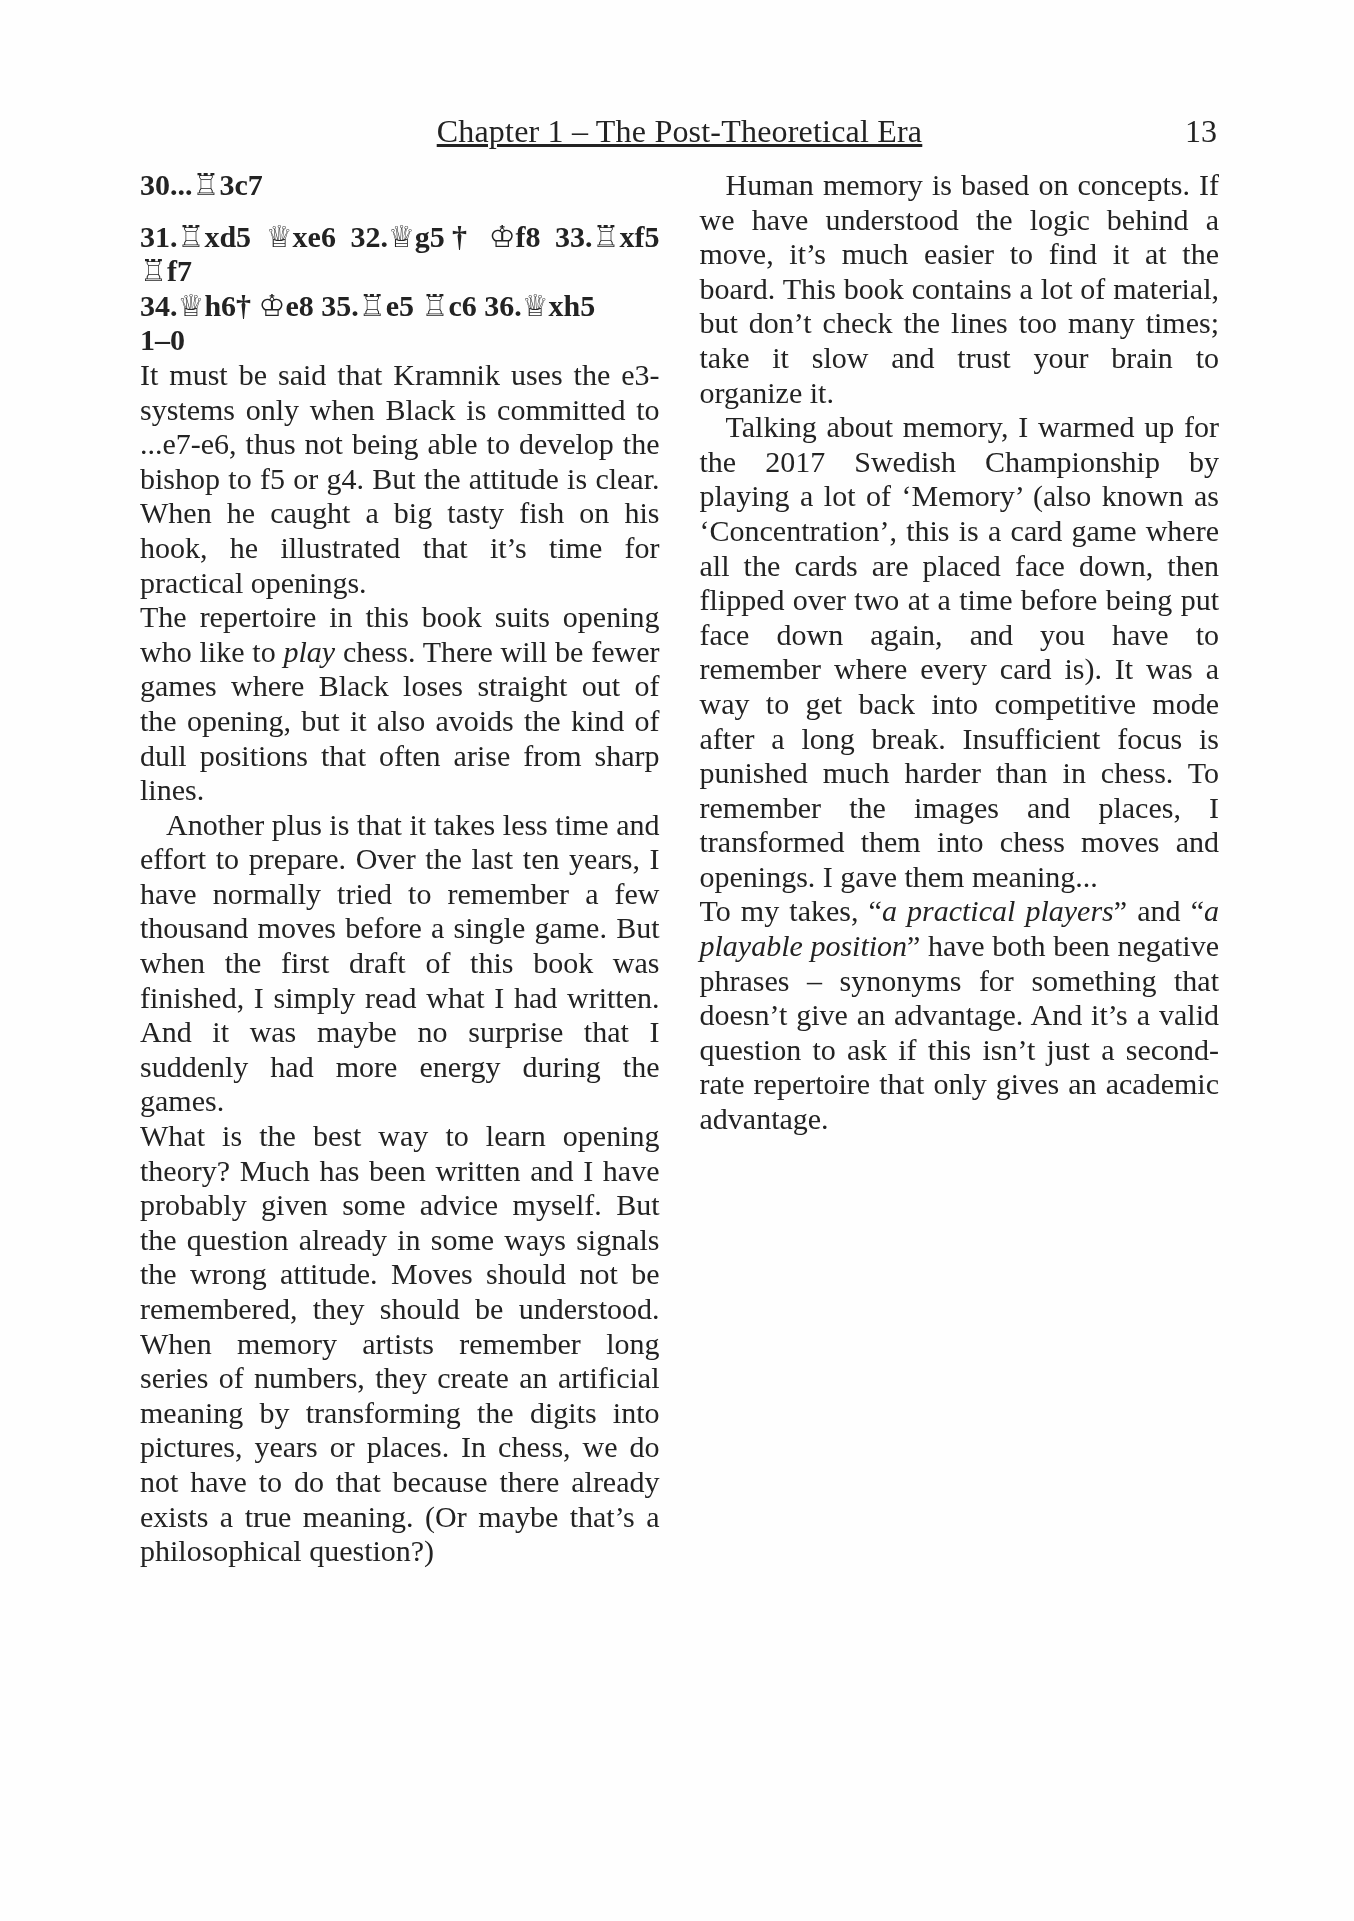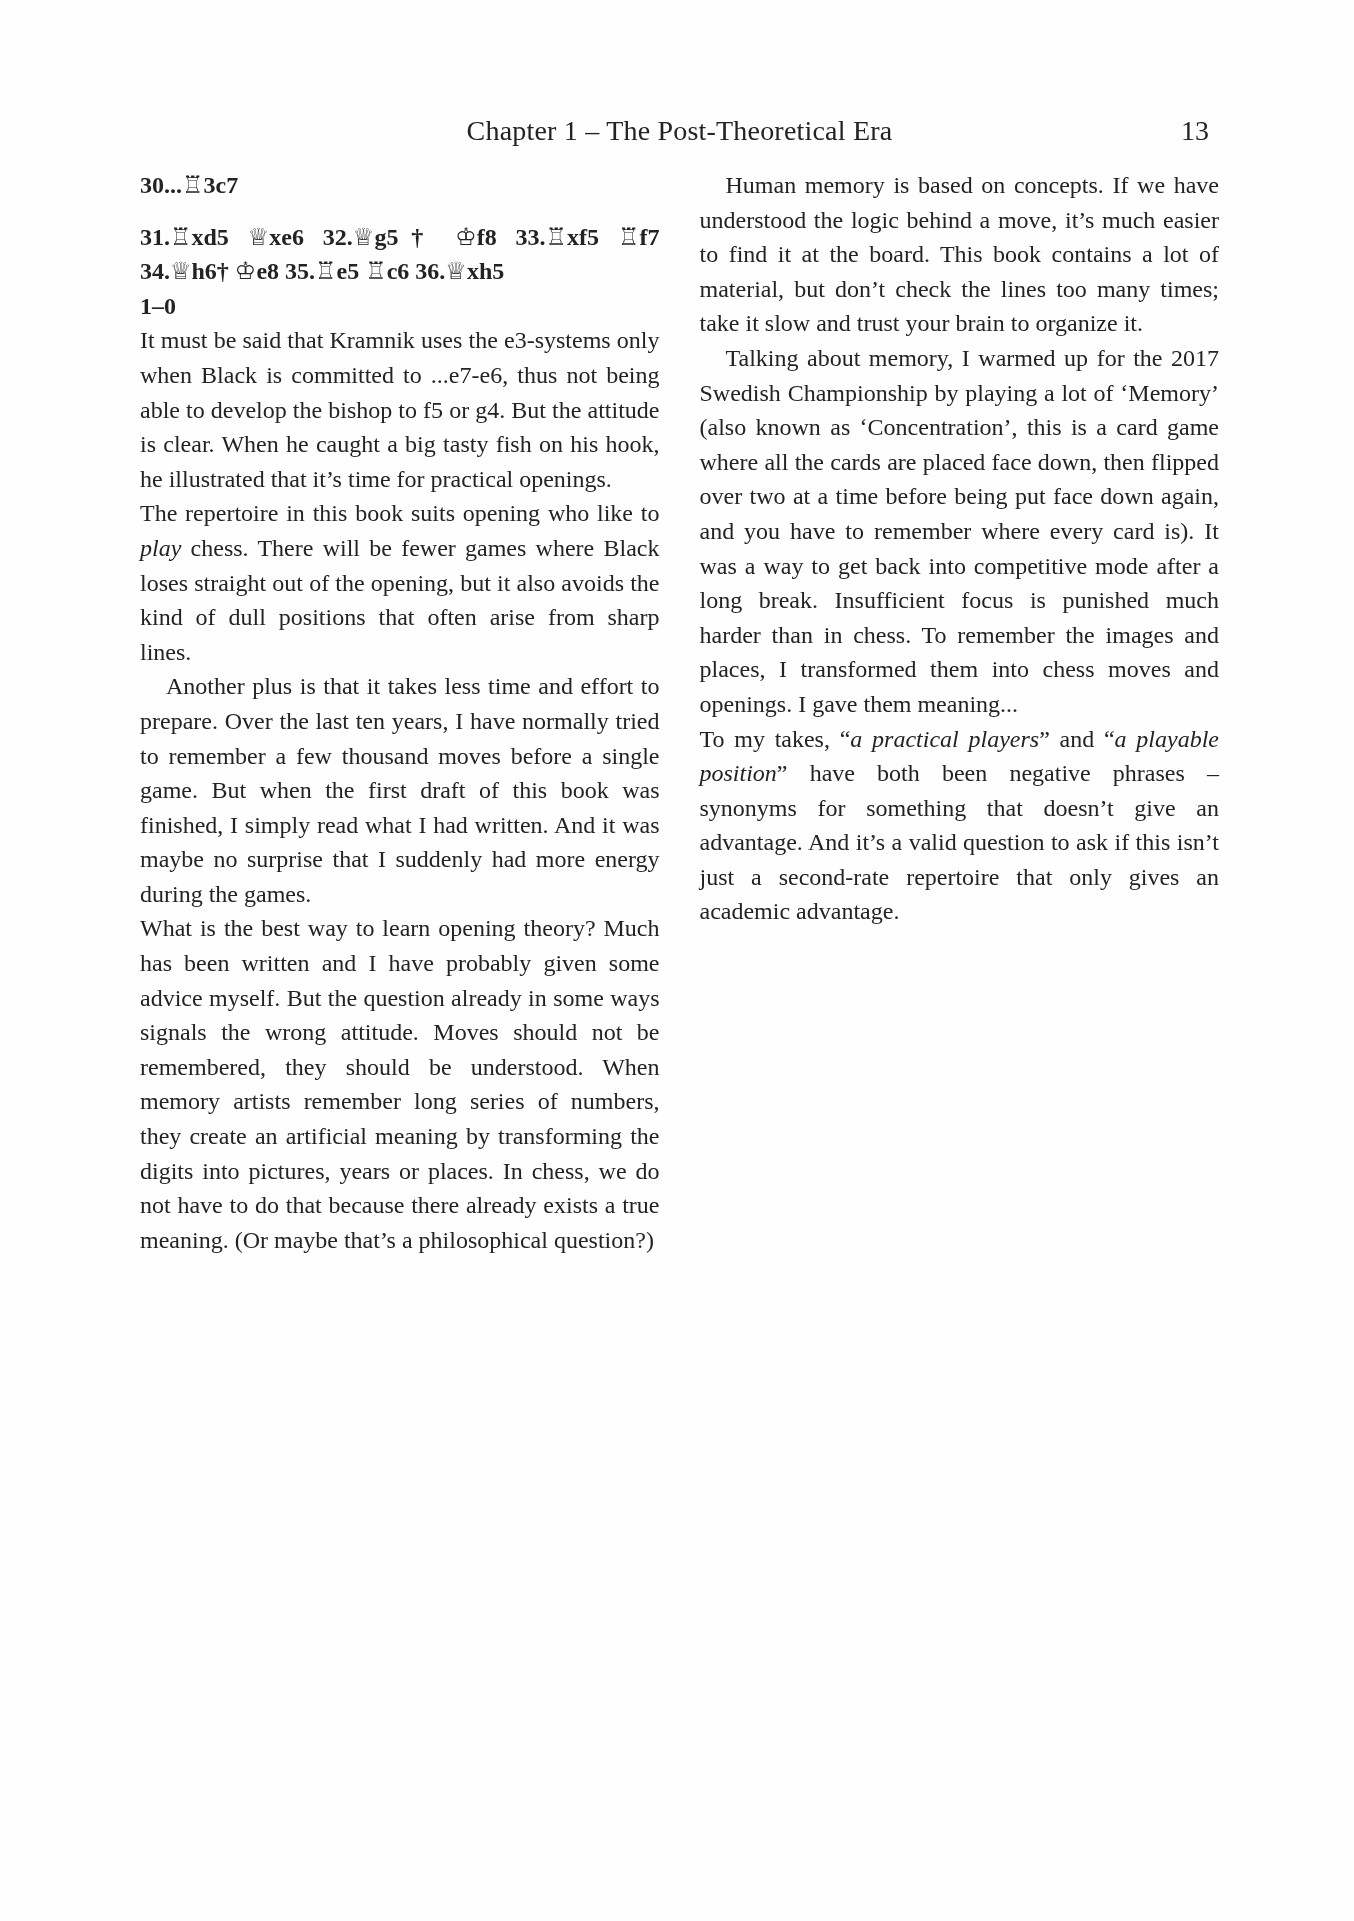--- a/index.html
+++ b/index.html
@@ -6,27 +6,27 @@
   .page {
     position:relative;
     width:1354px; height:1921px;
     box-sizing:border-box;
     padding:112px 135px 0 140px;
     background:#fefefe;
     font-family:"Liberation Serif","DejaVu Serif","DejaVu Sans",serif;
     color:#232323;
     overflow:hidden;
   }
-  .header { position:relative; font-size:28px; line-height:38px; }
+  .header { position:relative; font-size:32px; line-height:38px;text-decoration:underline; }
   .header .title { text-align:center; letter-spacing:0.2px; }
-  .header .pagenum { position:absolute; right:10px; top:0; }
+  .header .pagenum { position:absolute; right:2px; top:0; }
   .columns { display:flex; gap:40px; margin-top:18px; }
   .col {
     flex:1 1 0;
-    font-size:24px;
+    font-size:30px;
     line-height:34.6px;
     text-align:justify;
     hyphens:none;
   }
   .col p { margin:0; }
   .gap { margin-top:17px; }
   .indent { text-indent:26px; }
   .move { font-weight:bold; text-align:left; }
   .move.stretch { text-align:justify; text-align-last:justify; }
   .ital { font-style:italic; }

